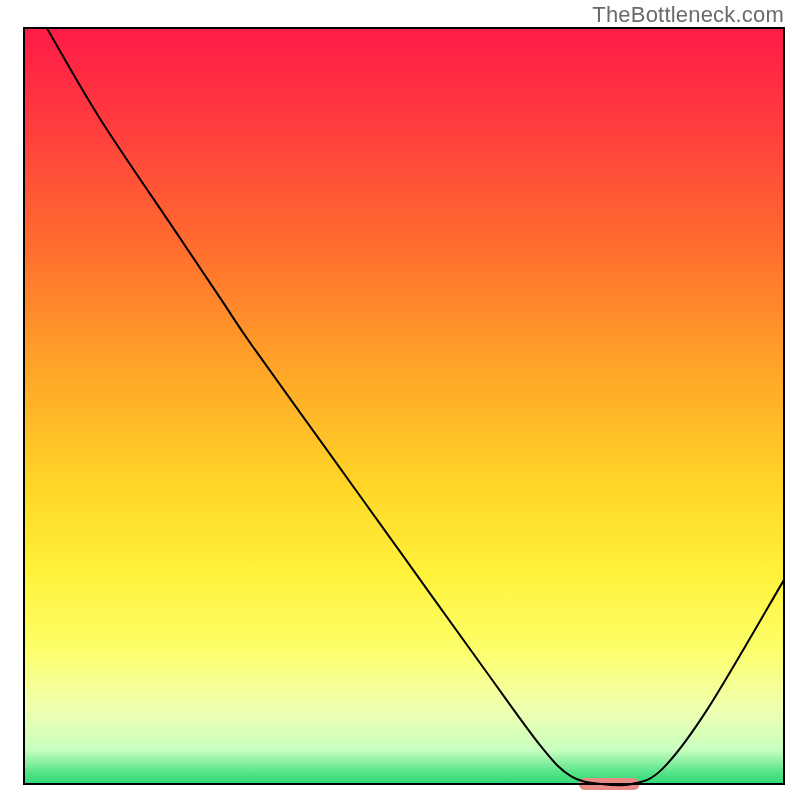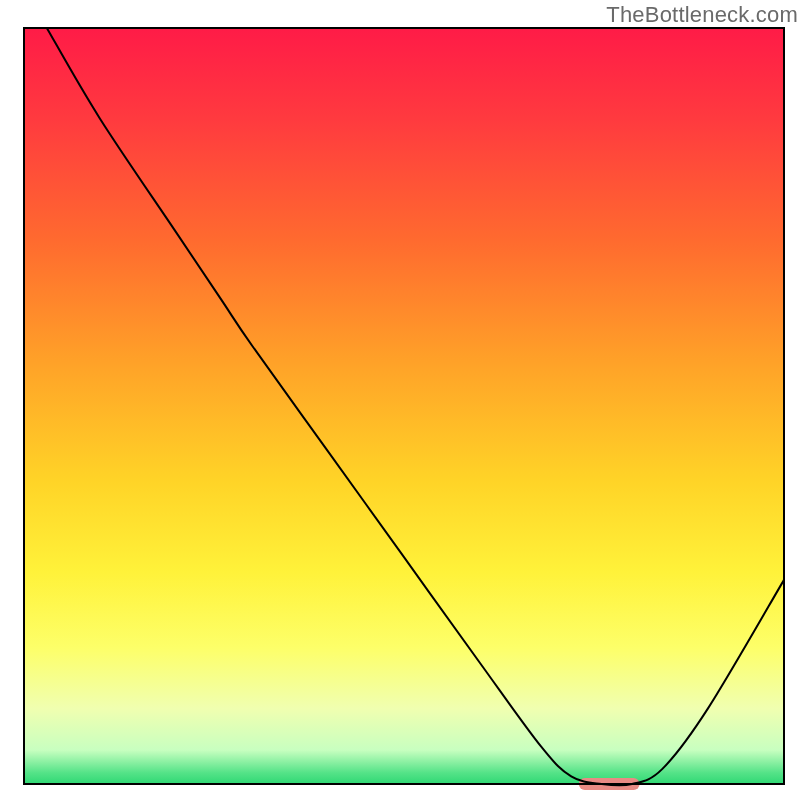--- a/index.html
+++ b/index.html
@@ -11,21 +11,21 @@
     font-family: Arial, Helvetica, sans-serif;
   }
   .container {
     position: relative;
     width: 800px;
     height: 800px;
   }
   .watermark {
     position: absolute;
     top: 2px;
-    right: 2px;
+    right: 16px;
     font-size: 22px;
     font-weight: 500;
     color: #6a6a6a;
     letter-spacing: 0.2px;
     z-index: 5;
   }
   svg.plot {
     position: absolute;
     top: 0;
     left: 0;

